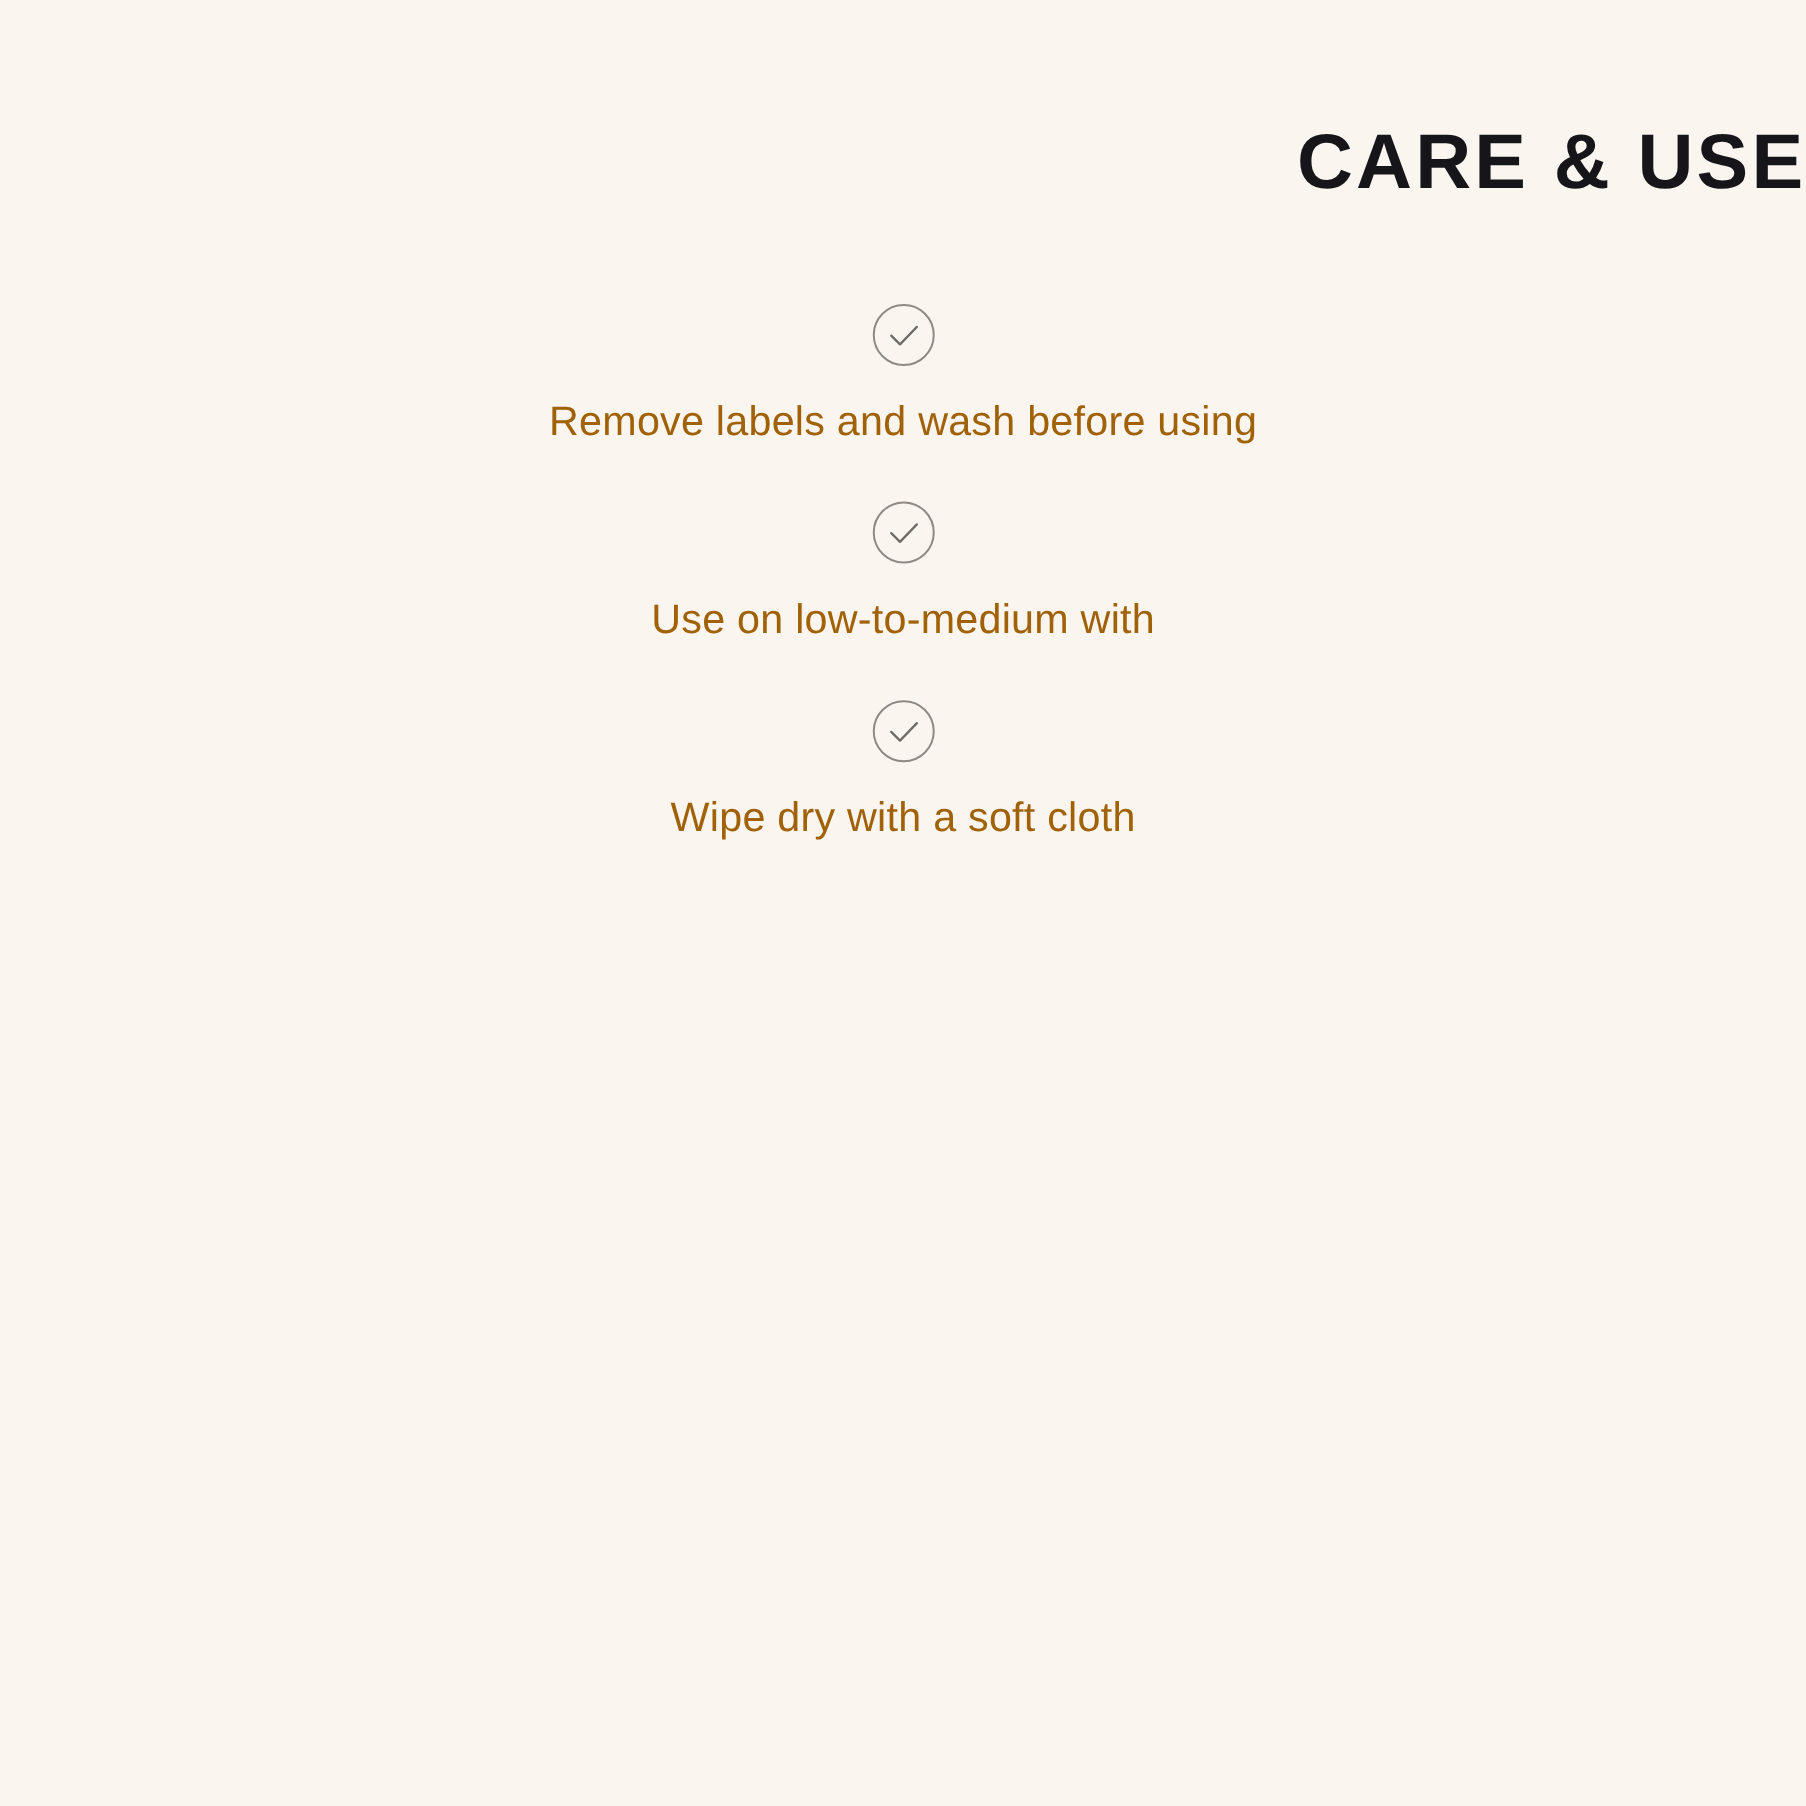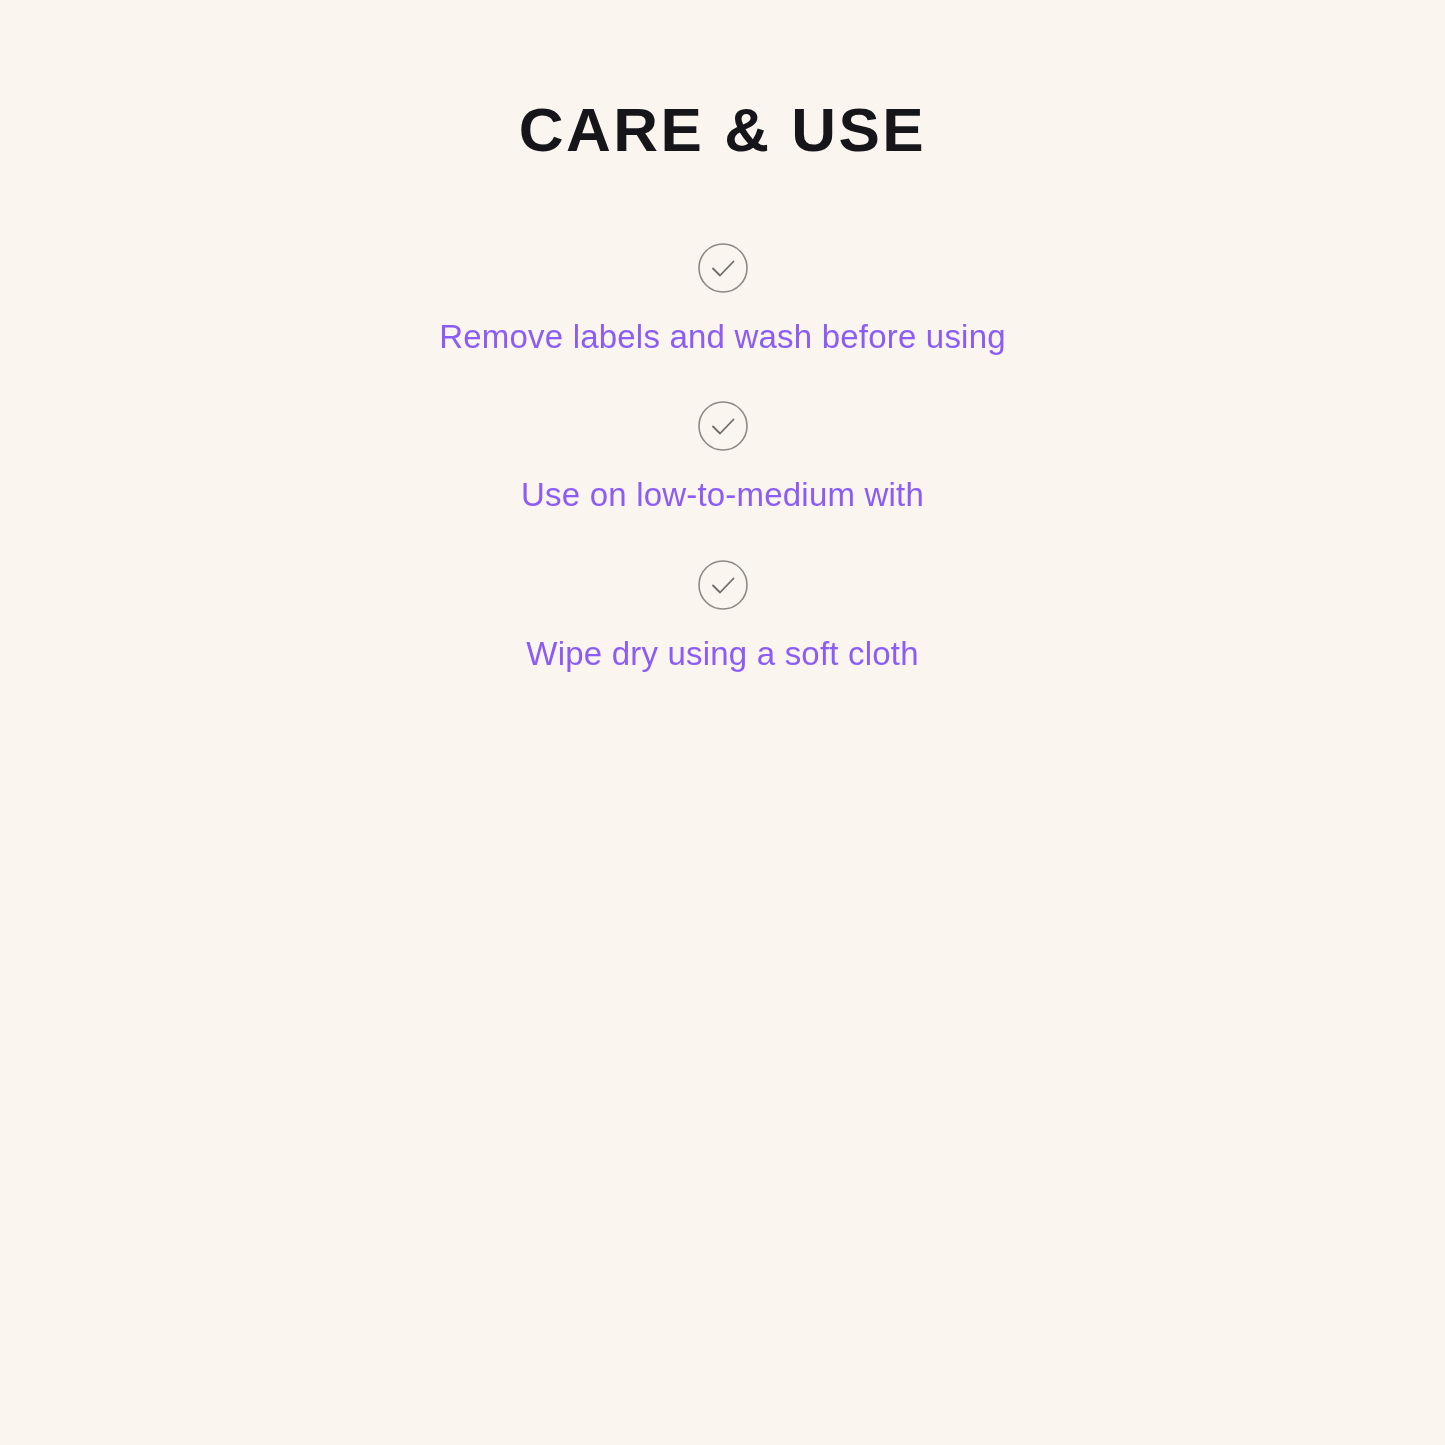--- a/index.html
+++ b/index.html
@@ -13,21 +13,21 @@
     font-family: "Liberation Sans", sans-serif;
     color: #1a1a1a;
     overflow: hidden;
   }
   .page {
     width: 1445px;
     height: 1445px;
     box-sizing: border-box;
     display: flex;
     flex-direction: column;
-    align-items: center;
+    align-items: flex-end;
     background: #faf5ef;
   }
   .title {
     margin-top: 96px;
     font-size: 62px;
     font-weight: 700;
     letter-spacing: 2.5px;
     color: #16161a;
     text-align: center;
     line-height: 1.1;
@@ -51,21 +51,21 @@
     height: 52px;
     display: block;
   }
   .icon svg {
     display: block;
   }
   .item-label {
     margin-top: 22px;
     font-size: 33px;
     font-weight: 400;
-    color: #8b5cf6;
+    color: #a16207;
     text-align: center;
     letter-spacing: 0.2px;
     line-height: 1.25;
   }
 </style>
 </head>
 <body>
 
 <div class="page">
 
@@ -96,17 +96,17 @@
 
 
 
     <div class="item">
       <span class="icon">
         <svg width="52" height="52" viewBox="0 0 52 52" fill="none" xmlns="http://www.w3.org/2000/svg">
           <circle cx="26" cy="26" r="24" stroke="#8d8a85" stroke-width="1.6" fill="none"></circle>
           <path d="M16 26.5 L23 33.5 L36.5 19.5" stroke="#6f6c68" stroke-width="1.8" fill="none" stroke-linecap="round" stroke-linejoin="round"></path>
         </svg>
       </span>
-      <div class="item-label">Wipe dry using a soft cloth</div>
+      <div class="item-label">Wipe dry with a soft cloth</div>
     </div>
 
   </div>
 </div>
 
 </body></html>

